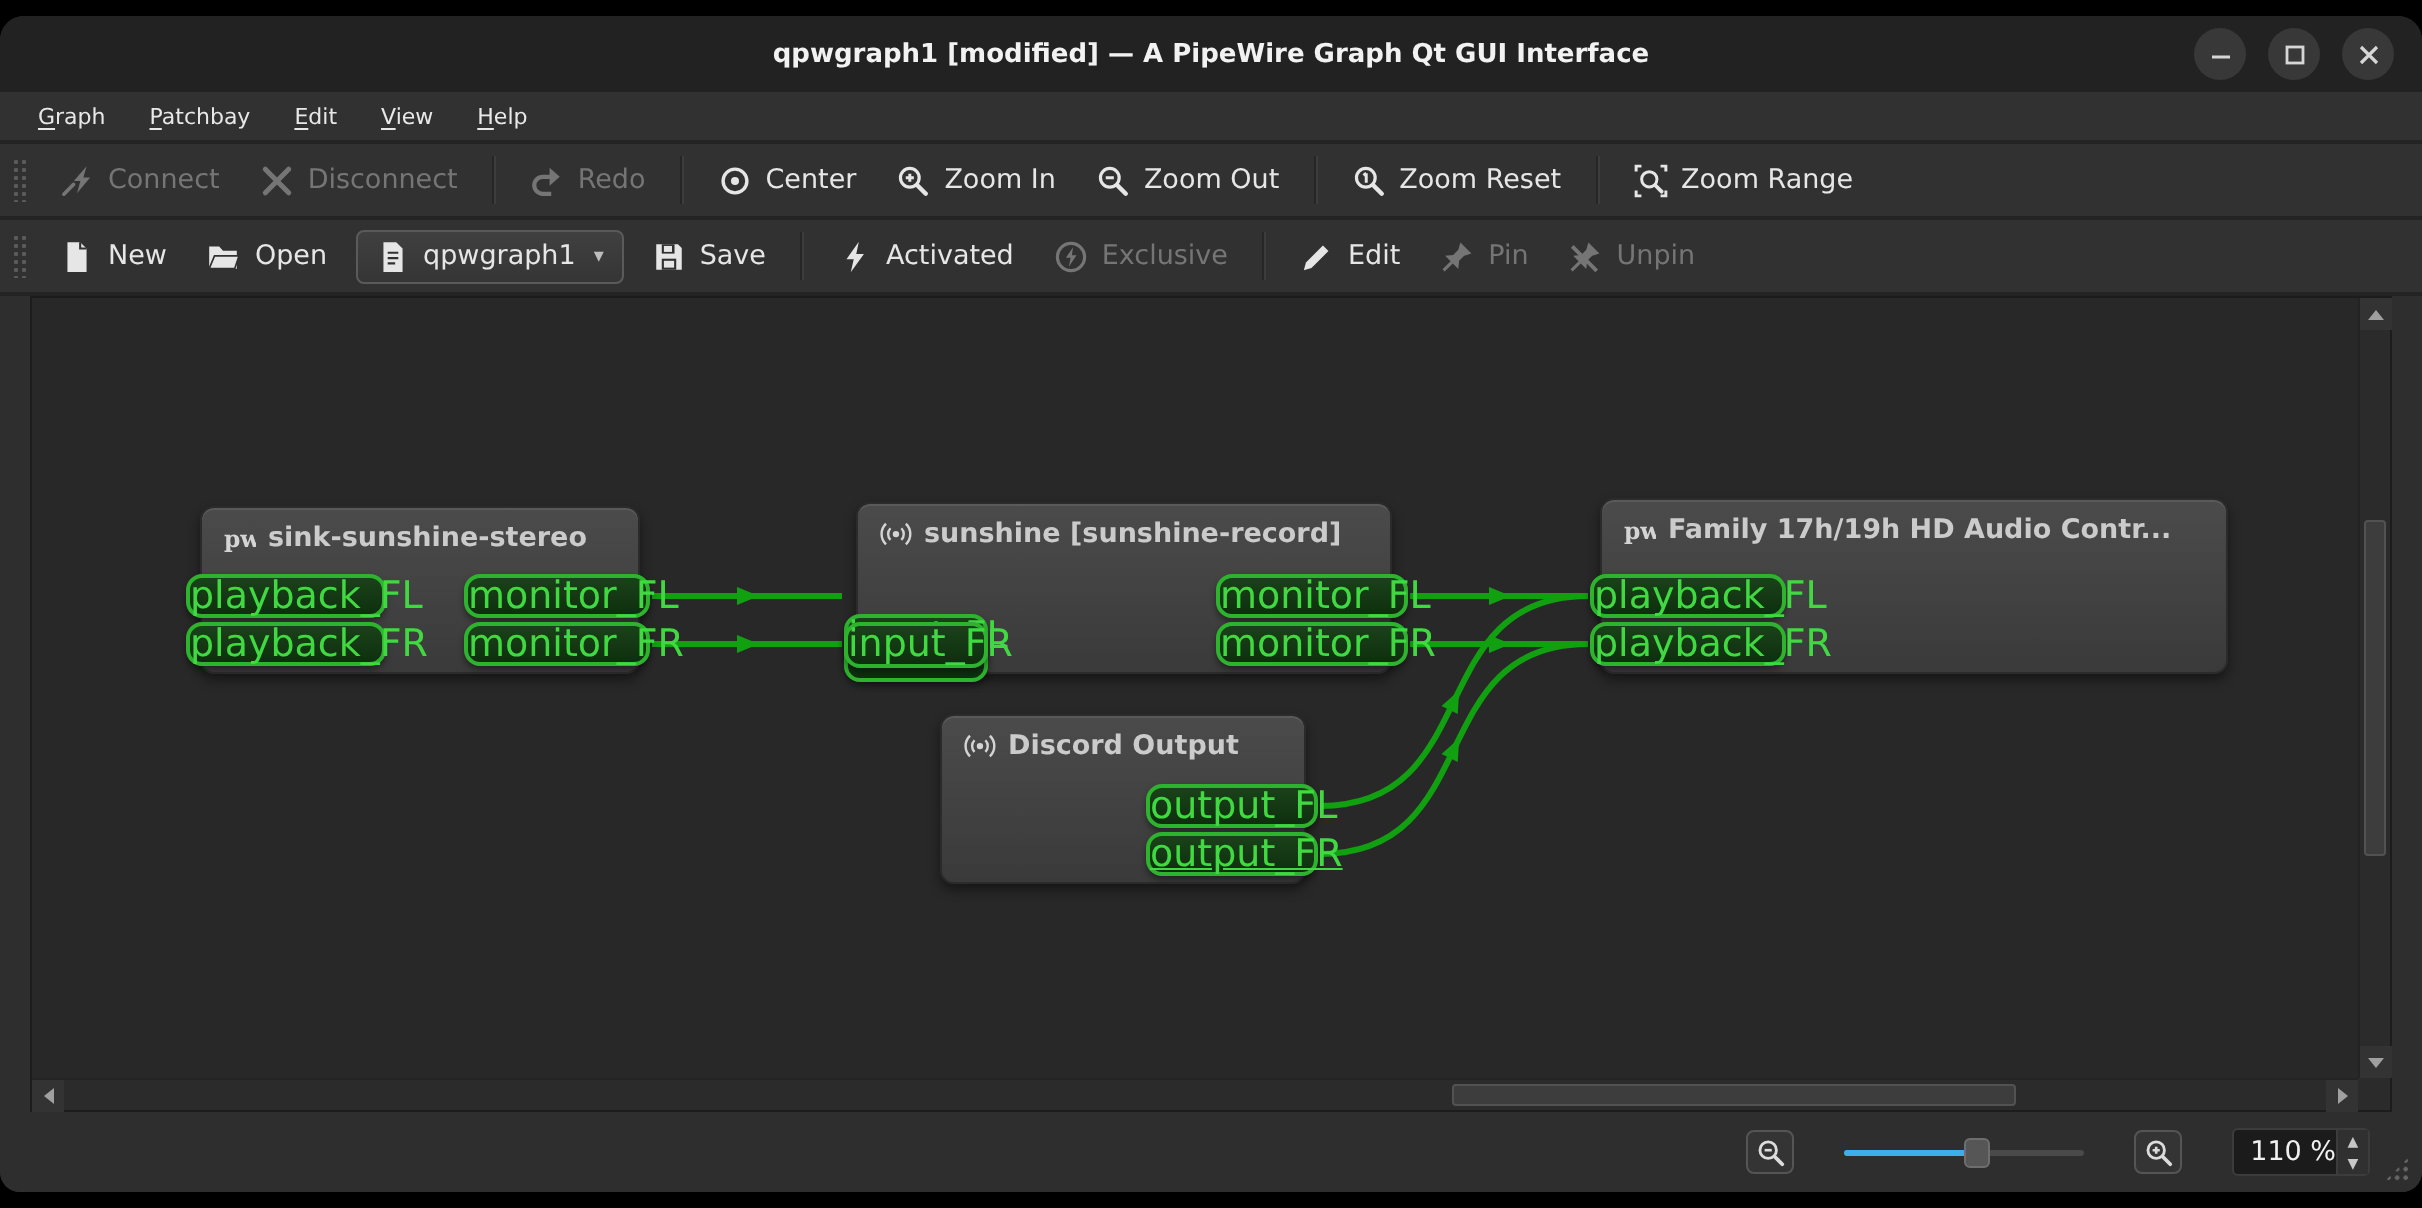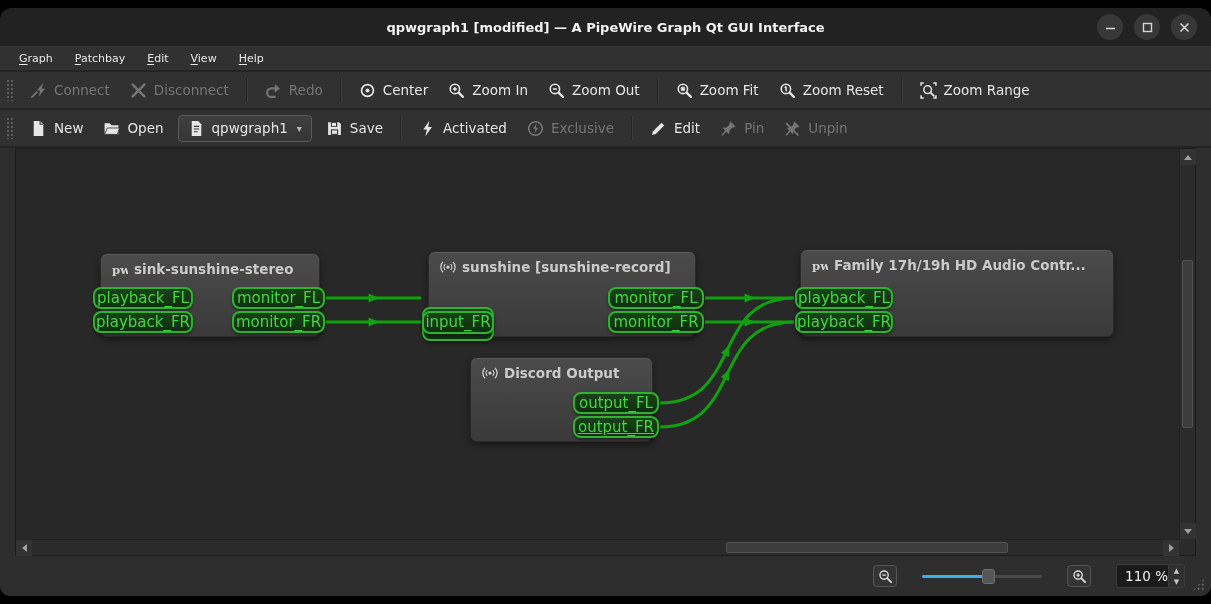--- a/index.html
+++ b/index.html
@@ -49,21 +49,21 @@
   .links-svg { position:absolute; left:0; top:0; z-index:2; }
   .gnode { position:absolute; z-index:1; border-radius:7px;
            background:linear-gradient(180deg,#4b4b4b,#3a3a3a);
            border:1px solid #2b2b2b; box-shadow:0 3px 6px rgba(0,0,0,.45), inset 0 1px 0 #5a5a5a; }
   .gnode-head { display:flex; align-items:center; gap:6px; padding:7px 10px 0 10px;
                 color:#cbcbcb; font-size:13.5px; font-weight:bold; white-space:nowrap; overflow:hidden; }
   .gnode-head .n-icon { width:17px; height:15px; display:inline-flex; color:#d4d4d4; flex:none; }
   .gnode-head .n-icon svg { width:17px; height:15px; }
   .gport { position:absolute; z-index:3; border:2px solid #2db32d; border-radius:8px;
            background:linear-gradient(180deg,#1a421a,#0e2f0e); color:#41d941;
-           font-size:15px; text-align:center; box-shadow:0 2px 3px rgba(0,0,0,.4); }
+           font-size:19px; text-align:center; box-shadow:0 2px 3px rgba(0,0,0,.4); }
 
   
   .vscroll { position:absolute; right:0; top:0; width:16px; height:390px; background:#2b2b2b;
              border-left:1px solid #232323; }
   .hscroll { position:absolute; left:0; bottom:0; width:1163px; height:16px; background:#2b2b2b;
              border-top:1px solid #232323; }
   .sb-corner { position:absolute; right:0; bottom:0; width:16px; height:16px; background:#2b2b2b; }
   .sb-btn { position:absolute; width:16px; height:16px; background:#333; display:flex;
             align-items:center; justify-content:center; }
   .sb-thumb { position:absolute; background:#3d3d3d; border:1px solid #525252; border-radius:2px; }
@@ -188,30 +188,20 @@
           </svg>
         </span>
         <span class="tb-label">Zoom Out</span>
       </div>
       <div class="tb-sep"></div>
       <div class="tb-btn">
         <span class="tb-icon">
           <svg viewBox="0 0 16 16">
             <circle cx="6.5" cy="6.5" r="4.4" fill="none" stroke="currentColor" stroke-width="1.5"></circle>
             <path d="M10 10 L14 14" stroke="currentColor" stroke-width="2.1" stroke-linecap="round"></path>
-            <path d="M4.9 4.9 L8.1 8.1 M8.1 4.9 L4.9 8.1 M6.5 4.3 V8.7 M4.3 6.5 H8.7" stroke="currentColor" stroke-width="1.1"></path>
-          </svg>
-        </span>
-        <span class="tb-label">Zoom Fit</span>
-      </div>
-      <div class="tb-btn">
-        <span class="tb-icon">
-          <svg viewBox="0 0 16 16">
-            <circle cx="6.5" cy="6.5" r="4.4" fill="none" stroke="currentColor" stroke-width="1.5"></circle>
-            <path d="M10 10 L14 14" stroke="currentColor" stroke-width="2.1" stroke-linecap="round"></path>
             <path d="M6.7 4.3 V8.8 M5.4 5.4 L6.7 4.3" stroke="currentColor" stroke-width="1.4"></path>
           </svg>
         </span>
         <span class="tb-label">Zoom Reset</span>
       </div>
       <div class="tb-sep"></div>
       <div class="tb-btn">
         <span class="tb-icon">
           <svg viewBox="0 0 16 16">
             <path d="M1 3.5 V1 H3.5 M12.5 1 H15 V3.5 M15 12.5 V15 H12.5 M3.5 15 H1 V12.5" fill="none" stroke="currentColor" stroke-width="1.4"></path>

